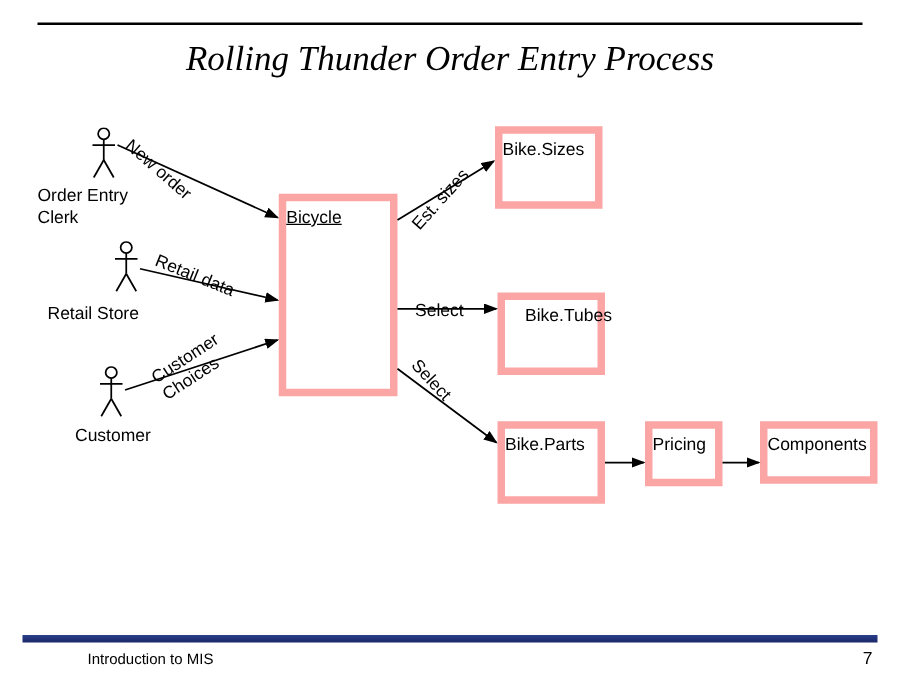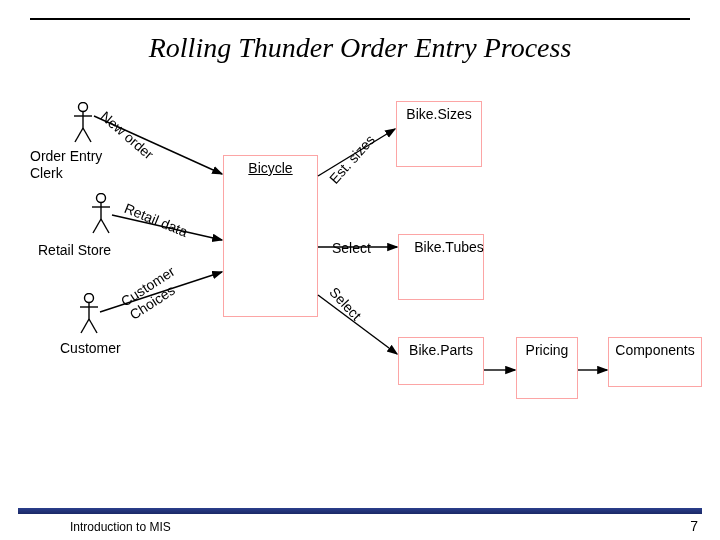--- a/index.html
+++ b/index.html
@@ -53,25 +53,25 @@
   }
   .footer-right {
     position: absolute;
     right: 22px;
     bottom: 6px;
     font-size: 14px;
     color: #000;
   }
   .box {
     position: absolute;
-    border: 1px solid #fca5a5;
+    border: 6px solid #fca5a5;
     background: #fff;
     display: flex;
     align-items: flex-start;
-    justify-content: center;
+    justify-content: flex-start;
     padding-top: 4px;
     font-size: 14px;
     box-sizing: border-box;
   }
   .label {
     position: absolute;
     font-size: 14px;
     color: #000;
     white-space: nowrap;
   }
@@ -102,25 +102,25 @@
   </div>
 
   <div class="box" style="left:396px; top:101px; width:86px; height:66px;">
     <span>Bike.Sizes</span>
   </div>
 
   <div class="box" style="left:398px; top:234px; width:86px; height:66px;padding-left:16px;">
     <span>Bike.Tubes</span>
   </div>
 
-  <div class="box" style="left:398px; top:337px; width:86px; height:48px;">
+  <div class="box" style="left:398px; top:337px; width:86px; height:66px;">
     <span>Bike.Parts</span>
   </div>
 
-  <div class="box" style="left:516px; top:337px; width:62px; height:62px;">
+  <div class="box" style="left:516px; top:337px; width:62px; height:52px;">
     <span>Pricing</span>
   </div>
 
   <div class="box" style="left:608px; top:337px; width:94px; height:50px;">
     <span>Components</span>
   </div>
 
   <svg class="stick" style="left:72px; top:102px;" viewBox="0 0 22 42">
     <circle cx="11" cy="5" r="4.5" fill="none" stroke="#000" stroke-width="1.4"></circle>
     <line x1="11" y1="9.5" x2="11" y2="26" stroke="#000" stroke-width="1.4"></line>

